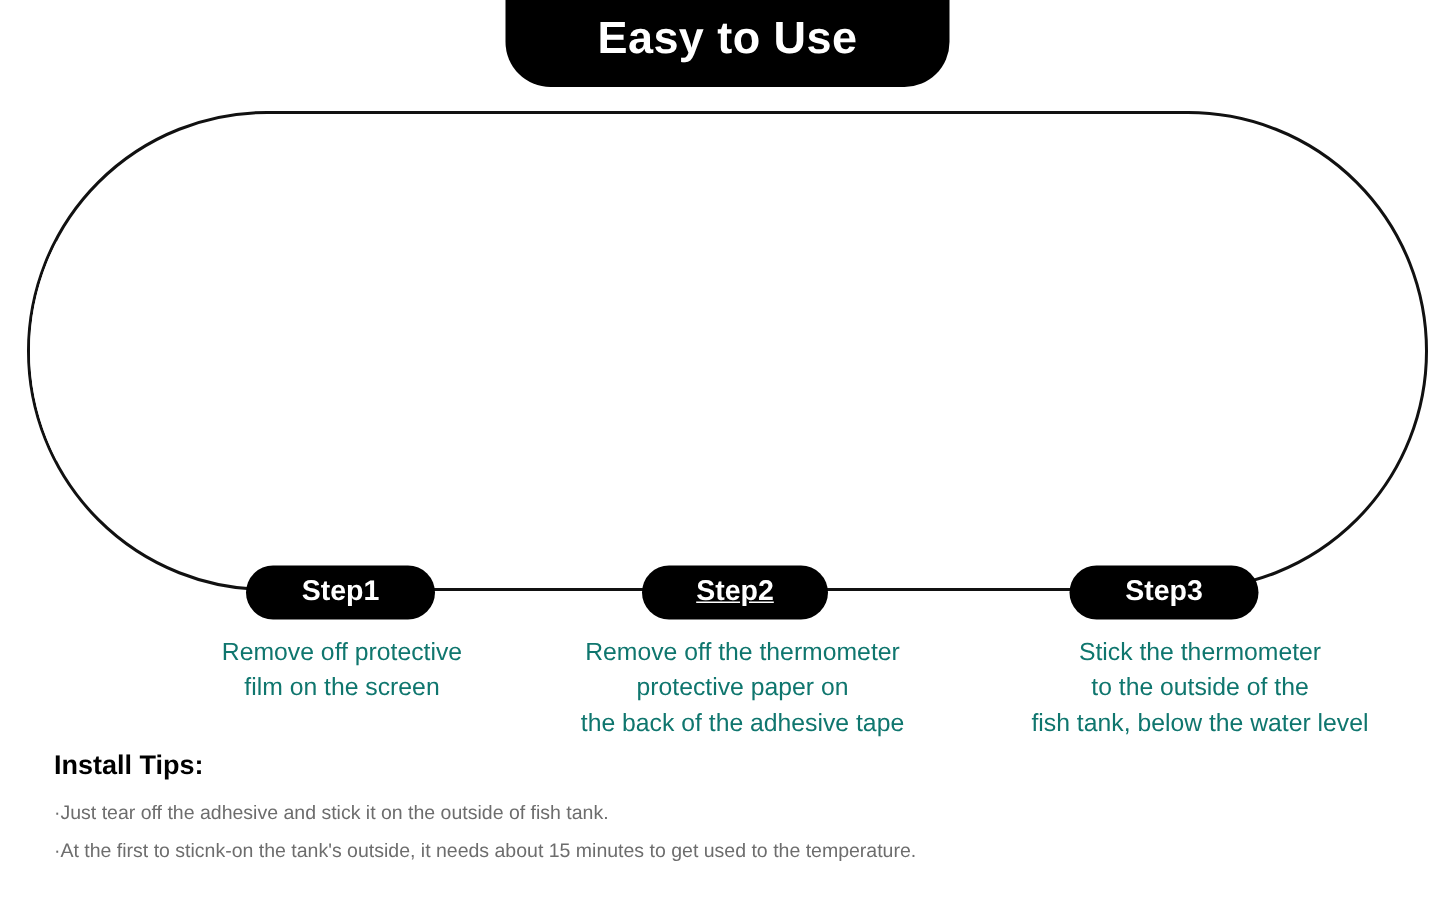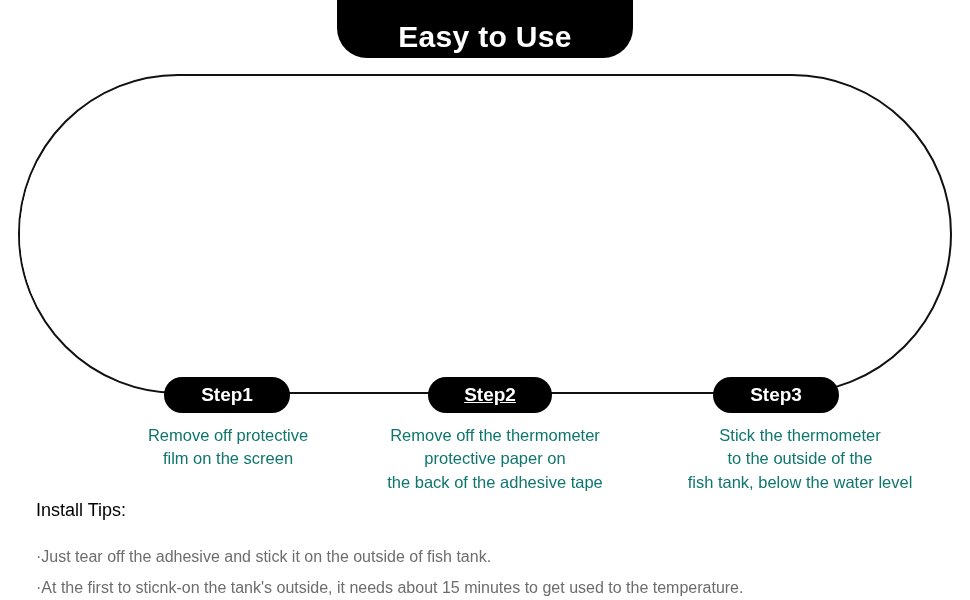--- a/index.html
+++ b/index.html
@@ -19,21 +19,21 @@
   
   .title-banner {
     position: absolute;
     left: 337px;
     top: 0;
     width: 296px;
     height: 58px;
     background: #000000;
     border-radius: 0 0 30px 30px;
     display: flex;
-    align-items: flex-end;
+    align-items: center;
     justify-content: center;
     z-index: 30;
   }
   .title-banner .title-text {
     color: #ffffff;
     font-size: 30px;
     font-weight: bold;
     letter-spacing: 0.3px;
     line-height: 1;
     padding-bottom: 6px;
@@ -454,26 +454,26 @@
 
   
   .tips {
     position: absolute;
     left: 36px;
     top: 500px;
     width: 560px;
   }
   .tips-title {
     font-size: 18px;
-    font-weight: normal;
+    font-weight: bold;
     color: #000000;
-    margin-bottom: 20px;
+    margin-bottom: 8px;
   }
   .tips-line {
-    font-size: 16px;
+    font-size: 13px;
     color: #6d6d6d;
     line-height: 1.95;
     white-space: nowrap;
   }
 </style>
 </head>
 <body>
 
 <div class="title-banner">
   <span class="title-text">Easy to Use</span>

